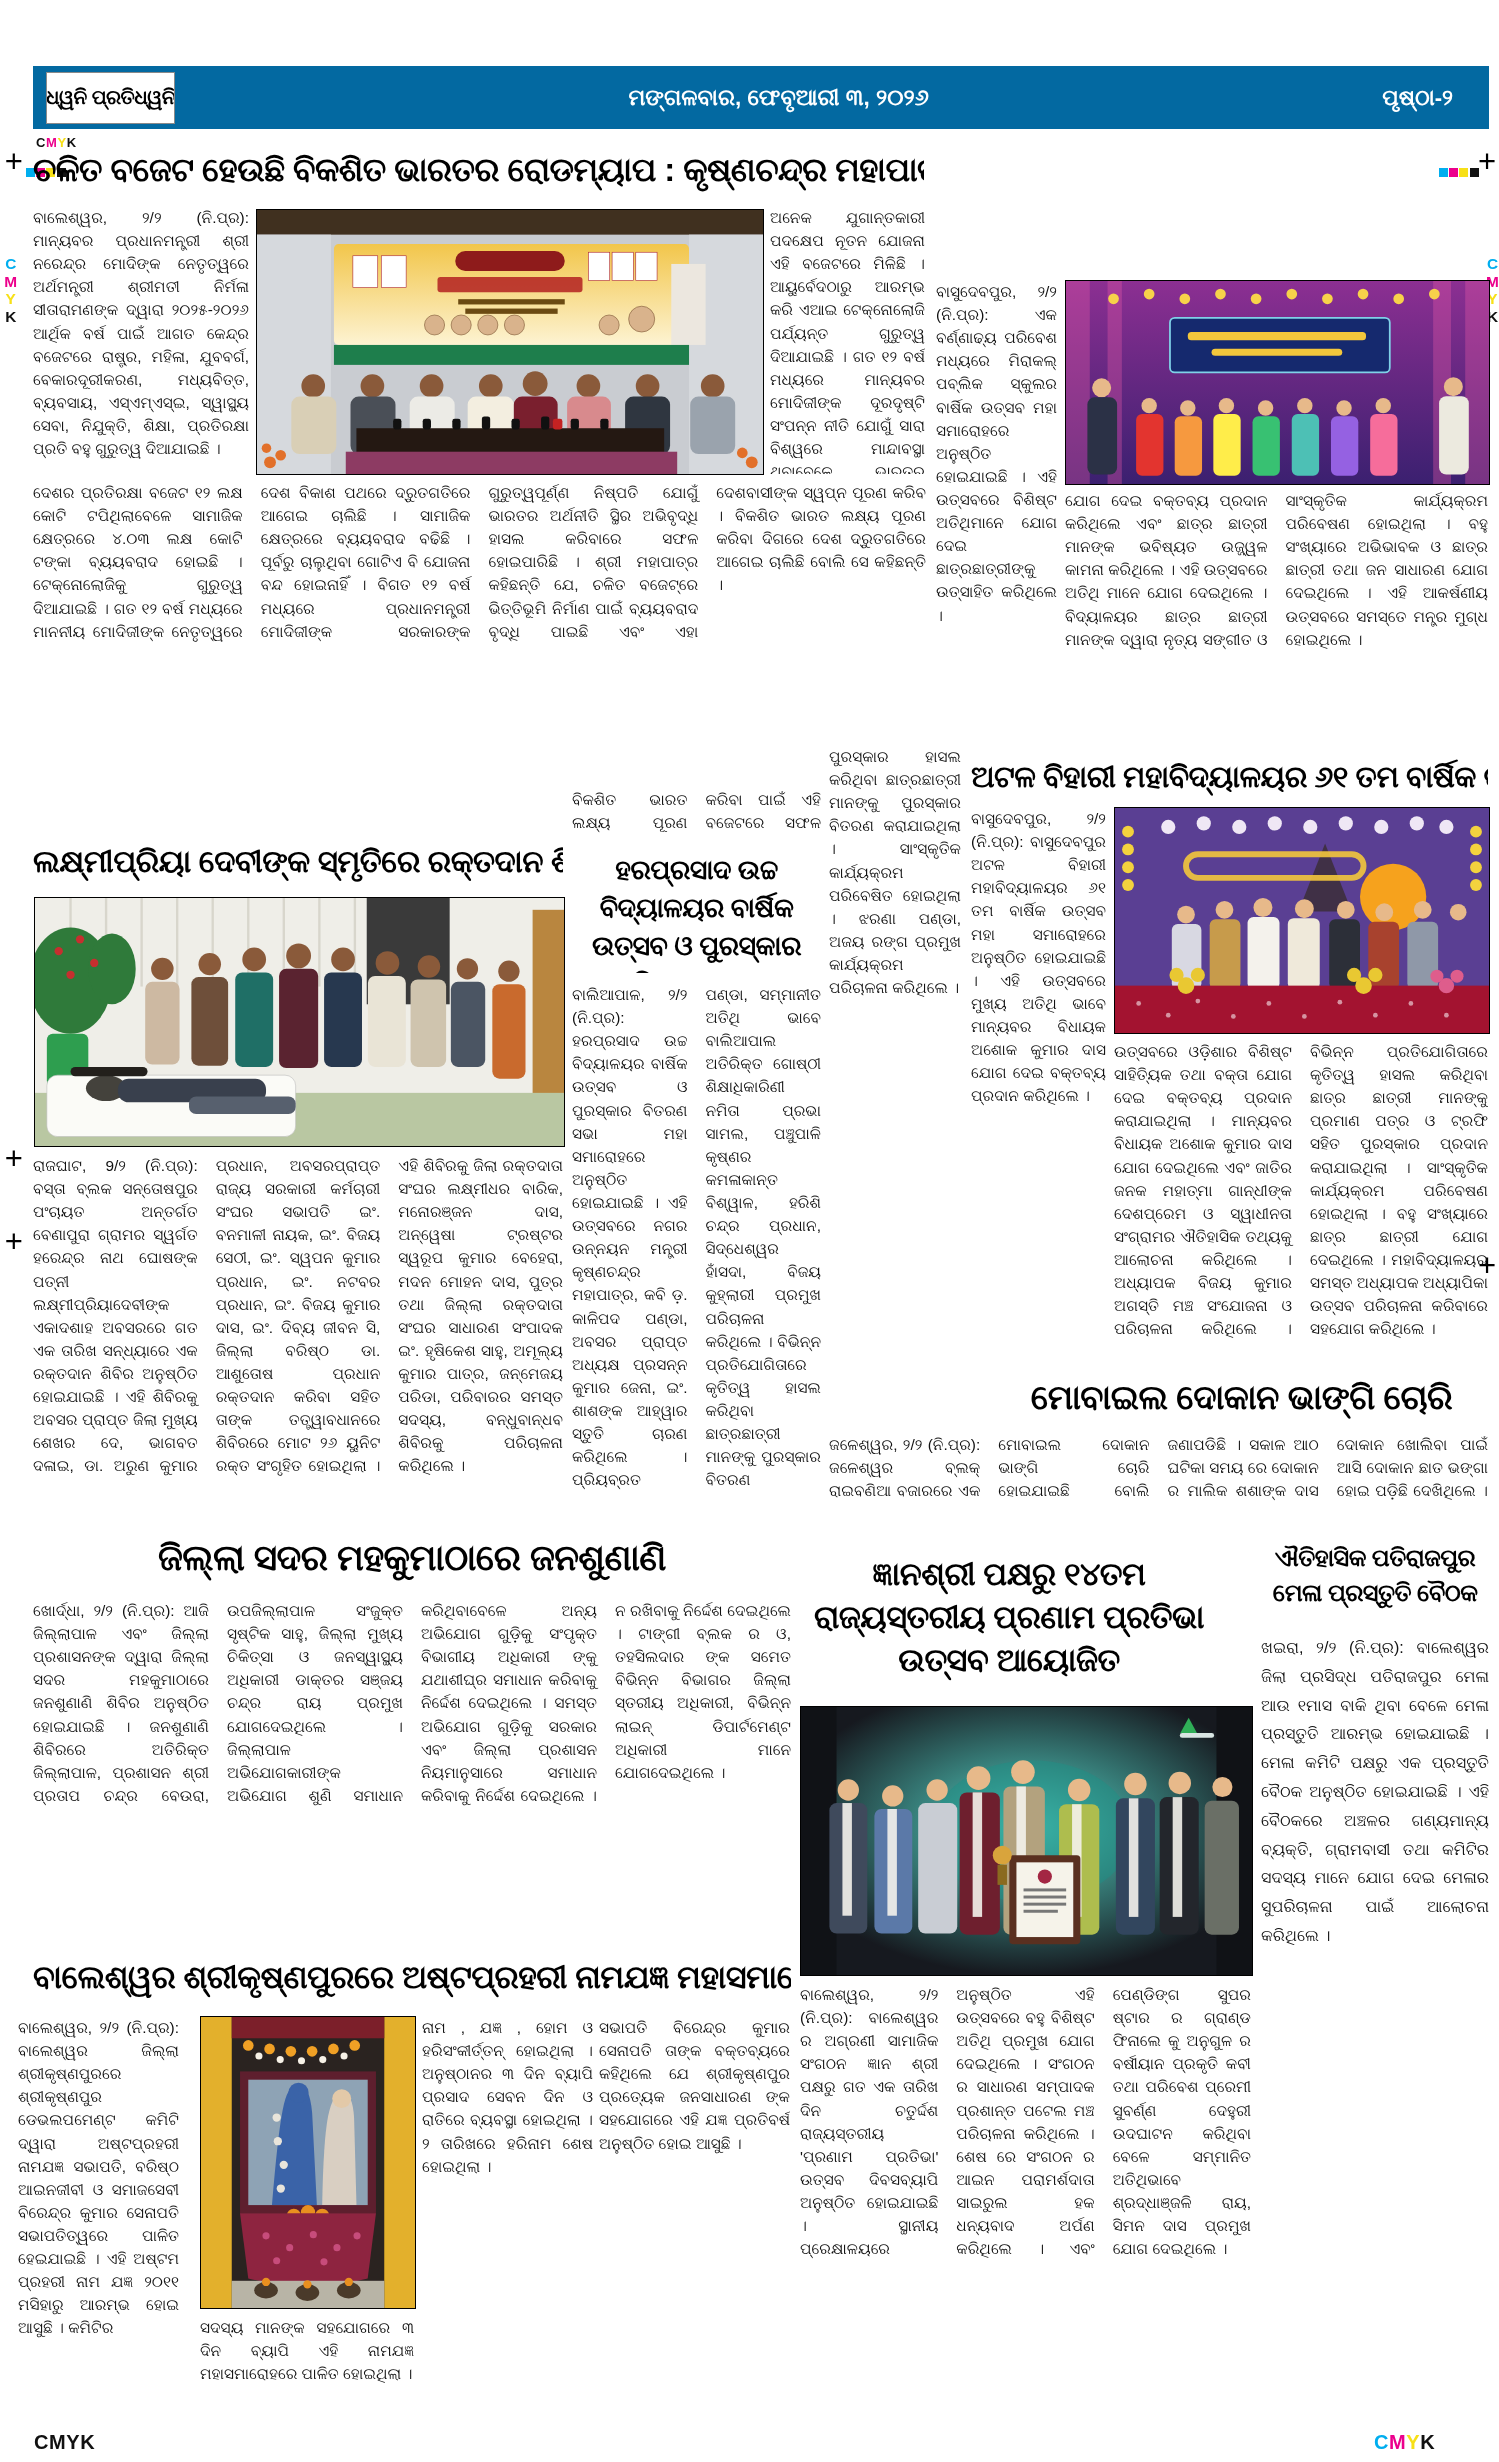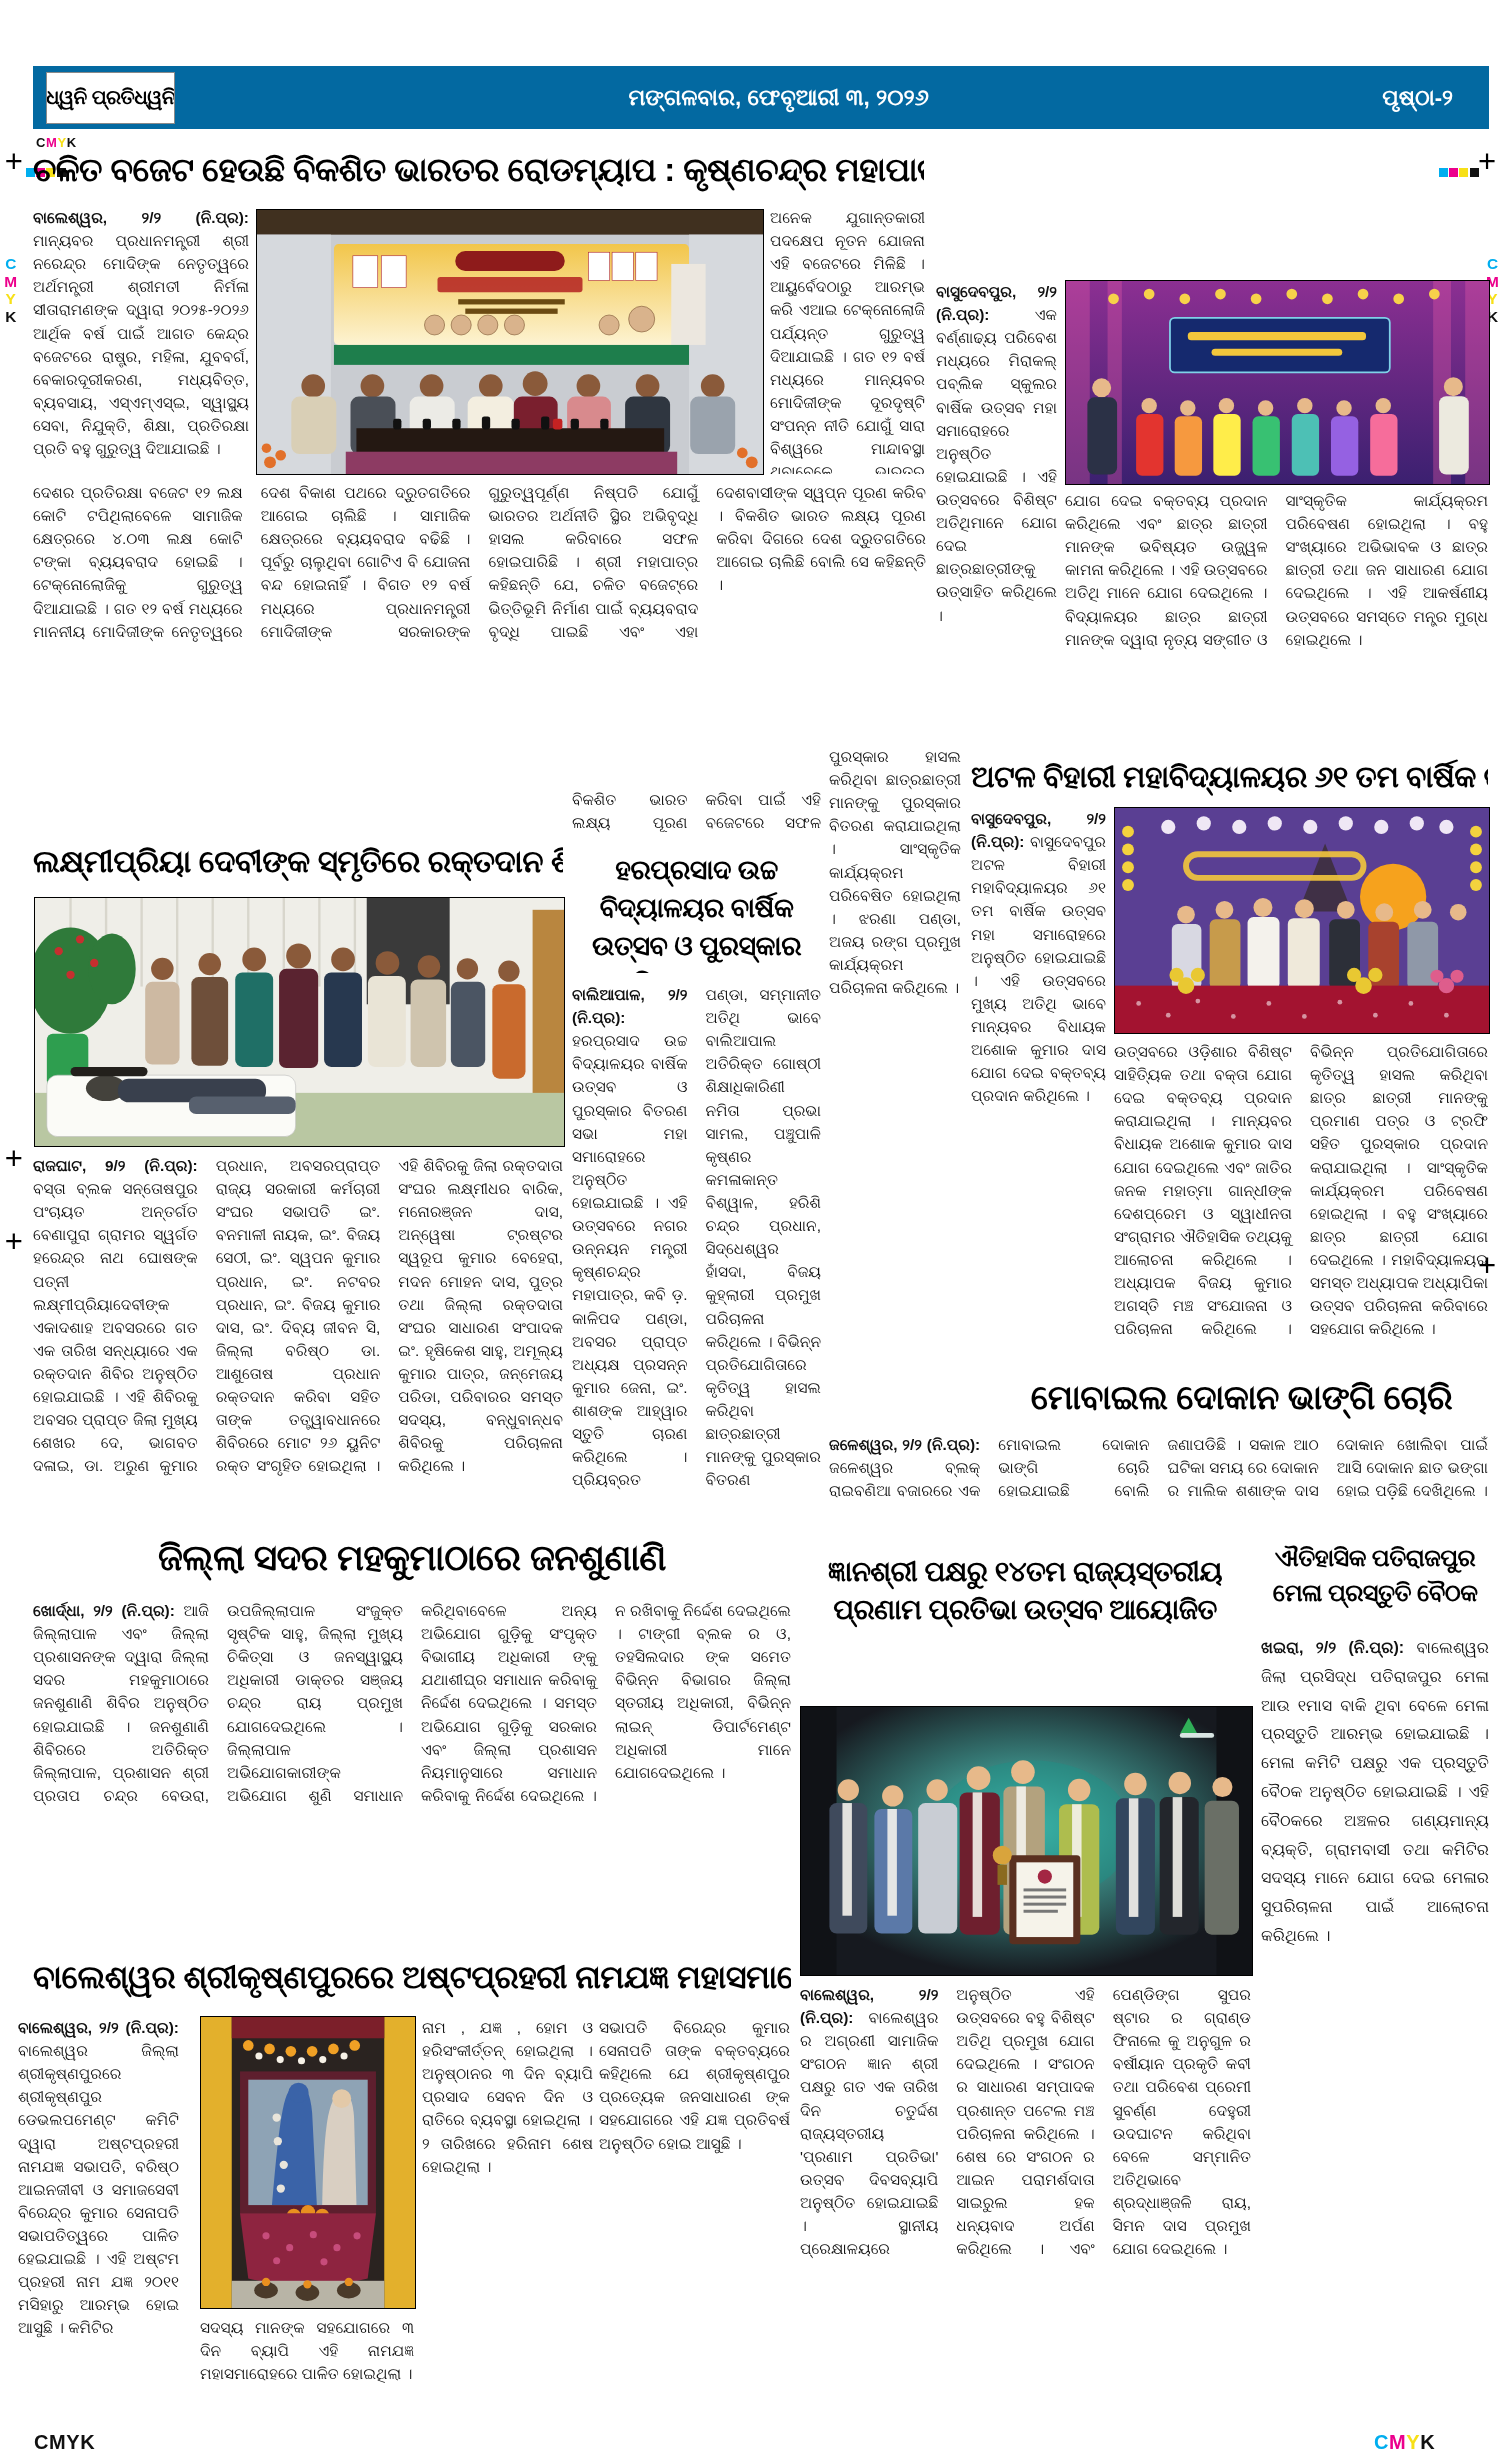--- a/index.html
+++ b/index.html
@@ -12,21 +12,21 @@
   .logo-box{margin-left:13px;width:127px;height:50px;background:#ffffff;border:1.8px solid #8a8a8a;
             display:flex;align-items:center;justify-content:center;font-weight:900;font-size:20px;
             color:#000;letter-spacing:-0.6px;white-space:nowrap;overflow:hidden;}
   .mast-date{flex:1;text-align:center;color:#fff;font-size:22.5px;font-weight:700;}
   .mast-page{margin-right:36px;color:#fff;font-size:22px;font-weight:700;white-space:nowrap;}
   
   .head{font-weight:900;color:#000;text-align:center;overflow:hidden;letter-spacing:-0.6px;}
   .head.nowrap{white-space:nowrap;}
   
   .body{font-size:15.4px;line-height:1.5;text-align:justify;overflow:hidden;color:#101010;}
-  .body .dl{font-weight:700;}
+  .body .dl{font-weight:400;}
   .c2{column-count:2;column-gap:18px;}
   .c3{column-count:3;column-gap:18px;}
   .c4{column-count:4;column-gap:18px;}
   .photo{border:1.2px solid #000;overflow:hidden;background:#ddd;}
   .photo svg{display:block;width:100%;height:100%;}
   
   .reg-cross{font-size:31px;font-weight:400;color:#000;line-height:1;}
   .cmyk-strip{display:flex;gap:1.2px;}
   .cmyk-strip i{width:9px;height:9px;display:block;}
   .cmyk-word{font-weight:800;font-size:18px;letter-spacing:0.6px;}
@@ -410,21 +410,21 @@
     <span>ଜଳେଶ୍ୱର ବ୍ଲକ୍ ରାଇବଣିଆ ବଜାରରେ ଏକ ମୋବାଇଲ ଦୋକାନ ଭାଙ୍ଗି ଚୋରି ହୋଇଯାଇଛି ବୋଲି ଜଣାପଡିଛି । ସକାଳ ଆଠ ଘଟିକା ସମୟ ରେ ଦୋକାନ ର ମାଲିକ ଶଶାଙ୍କ ଦାସ ଦୋକାନ ଖୋଲିବା ପାଇଁ ଆସି ଦୋକାନ ଛାତ ଭଙ୍ଗା ହୋଇ ପଡ଼ିଛି ଦେଖିଥିଲେ । ଦୋକାନ ରେ ପଶି ଦେଖନ୍ତି ଯେ ମୋବାଇଲ ଓ ନଗଦ ଟଙ୍କା ଚୋରି ହୋଇଛି । ଚୋରି ହୋଇଥିବା ଆନୁମାନିକ ମୂଲ୍ୟ ଅଢେଇଲକ୍ଷ ଟଙ୍କା ବୋଲି ଅନୁମାନ କରାଯାଉଛି । ଏ ନେଇ ସେ ରାଇବଣିଆ ଥାନା ରେ ଶଶାଙ୍କ ଦାସ ଅଭିଯୋଗ କରିଛନ୍ତି ।</span>
   </div>
 
   <div class="abs head nowrap" style="left:33px;top:1528px;width:758px;height:59px;font-size:36px;line-height:59px;">ଜିଲ୍ଲା ସଦର ମହକୁମାଠାରେ ଜନଶୁଣାଣି</div>
 
   <div class="abs body c4" style="left:33px;top:1599px;width:758px;height:333px;">
     <b class="dl">ଖୋର୍ଦ୍ଧା, ୨/୨ (ନି.ପ୍ର):</b>
     <span>ଆଜି ଜିଲ୍ଲାପାଳ ଏବଂ ଜିଲ୍ଲା ପ୍ରଶାସନଙ୍କ ଦ୍ୱାରା ଜିଲ୍ଲା ସଦର ମହକୁମାଠାରେ ଜନଶୁଣାଣି ଶିବିର ଅନୁଷ୍ଠିତ ହୋଇଯାଇଛି । ଜନଶୁଣାଣି ଶିବିରରେ ଅତିରିକ୍ତ ଜିଲ୍ଲାପାଳ, ପ୍ରଶାସନ ଶ୍ରୀ ପ୍ରତାପ ଚନ୍ଦ୍ର ବେଉରା, ଉପଜିଲ୍ଲାପାଳ ସଂଜୁକ୍ତ ସୃଷ୍ଟିକ ସାହୁ, ଜିଲ୍ଲା ମୁଖ୍ୟ ଚିକିତ୍ସା ଓ ଜନସ୍ୱାସ୍ଥ୍ୟ ଅଧିକାରୀ ଡାକ୍ତର ସଞ୍ଜୟ ଚନ୍ଦ୍ର ରାୟ ପ୍ରମୁଖ ଯୋଗଦେଇଥିଲେ । ଜିଲ୍ଲାପାଳ ଅଭିଯୋଗକାରୀଙ୍କ ଅଭିଯୋଗ ଶୁଣି ସମାଧାନ କରିଥିବାବେଳେ ଅନ୍ୟ ଅଭିଯୋଗ ଗୁଡ଼ିକୁ ସଂପୃକ୍ତ ବିଭାଗୀୟ ଅଧିକାରୀ ଙ୍କୁ ଯଥାଶୀଘ୍ର ସମାଧାନ କରିବାକୁ ନିର୍ଦ୍ଦେଶ ଦେଇଥିଲେ । ସମସ୍ତ ଅଭିଯୋଗ ଗୁଡ଼ିକୁ ସରକାର ଏବଂ ଜିଲ୍ଲା ପ୍ରଶାସନ ନିୟମାନୁସାରେ ସମାଧାନ କରିବାକୁ ନିର୍ଦ୍ଦେଶ ଦେଇଥିଲେ । ନ ରଖିବାକୁ ନିର୍ଦ୍ଦେଶ ଦେଇଥିଲେ । ଟାଙ୍ଗୀ ବ୍ଲକ ର ଓ, ତହସିଲଦାର ଙ୍କ ସମେତ ବିଭିନ୍ନ ବିଭାଗର ଜିଲ୍ଲା ସ୍ତରୀୟ ଅଧିକାରୀ, ବିଭିନ୍ନ ଲାଇନ୍ ଡିପାର୍ଟମେଣ୍ଟ ଅଧିକାରୀ ମାନେ ଯୋଗଦେଇଥିଲେ ।</span>
   </div>
 
-  <div class="abs head" style="left:800px;top:1553px;width:450px;height:141px;font-size:28px;line-height:1.35;">ଜ୍ଞାନଶ୍ରୀ ପକ୍ଷରୁ ୧୪ତମ ରାଜ୍ୟସ୍ତରୀୟ ପ୍ରଣାମ ପ୍ରତିଭା ଉତ୍ସବ ଆୟୋଜିତ</div>
+  <div class="abs head" style="left:784px;top:1553px;width:450px;height:141px;font-size:32px;line-height:1.35;">ଜ୍ଞାନଶ୍ରୀ ପକ୍ଷରୁ ୧୪ତମ ରାଜ୍ୟସ୍ତରୀୟ ପ୍ରଣାମ ପ୍ରତିଭା ଉତ୍ସବ ଆୟୋଜିତ</div>
 
   <div class="abs photo" style="left:800px;top:1706px;width:451px;height:268px;">
     <svg viewBox="0 0 762 452" preserveAspectRatio="none">
       <defs>
         <radialGradient id="g3" cx="0.5" cy="0.45" r="0.55">
           <stop offset="0" stop-color="#54d6c8"></stop>
             <stop offset="1" stop-color="#16191f"></stop>
         </radialGradient>
       </defs>
       <rect width="762" height="452" fill="url(#g3)"></rect>

